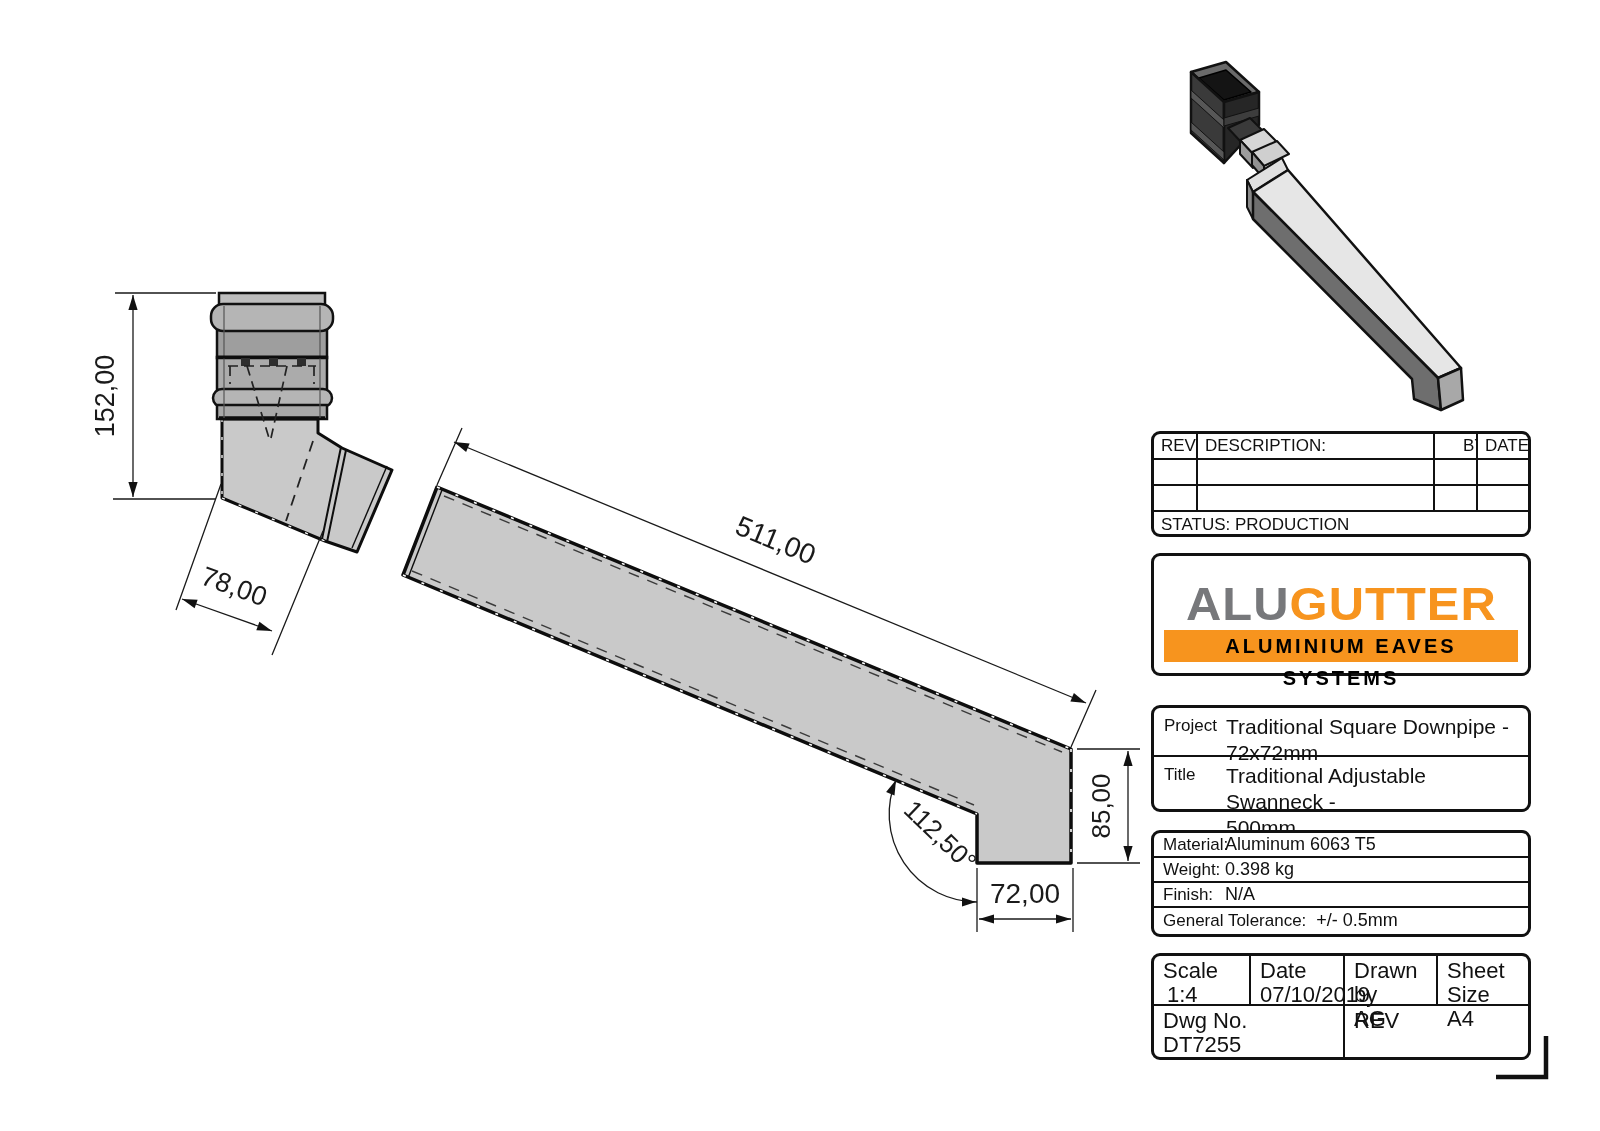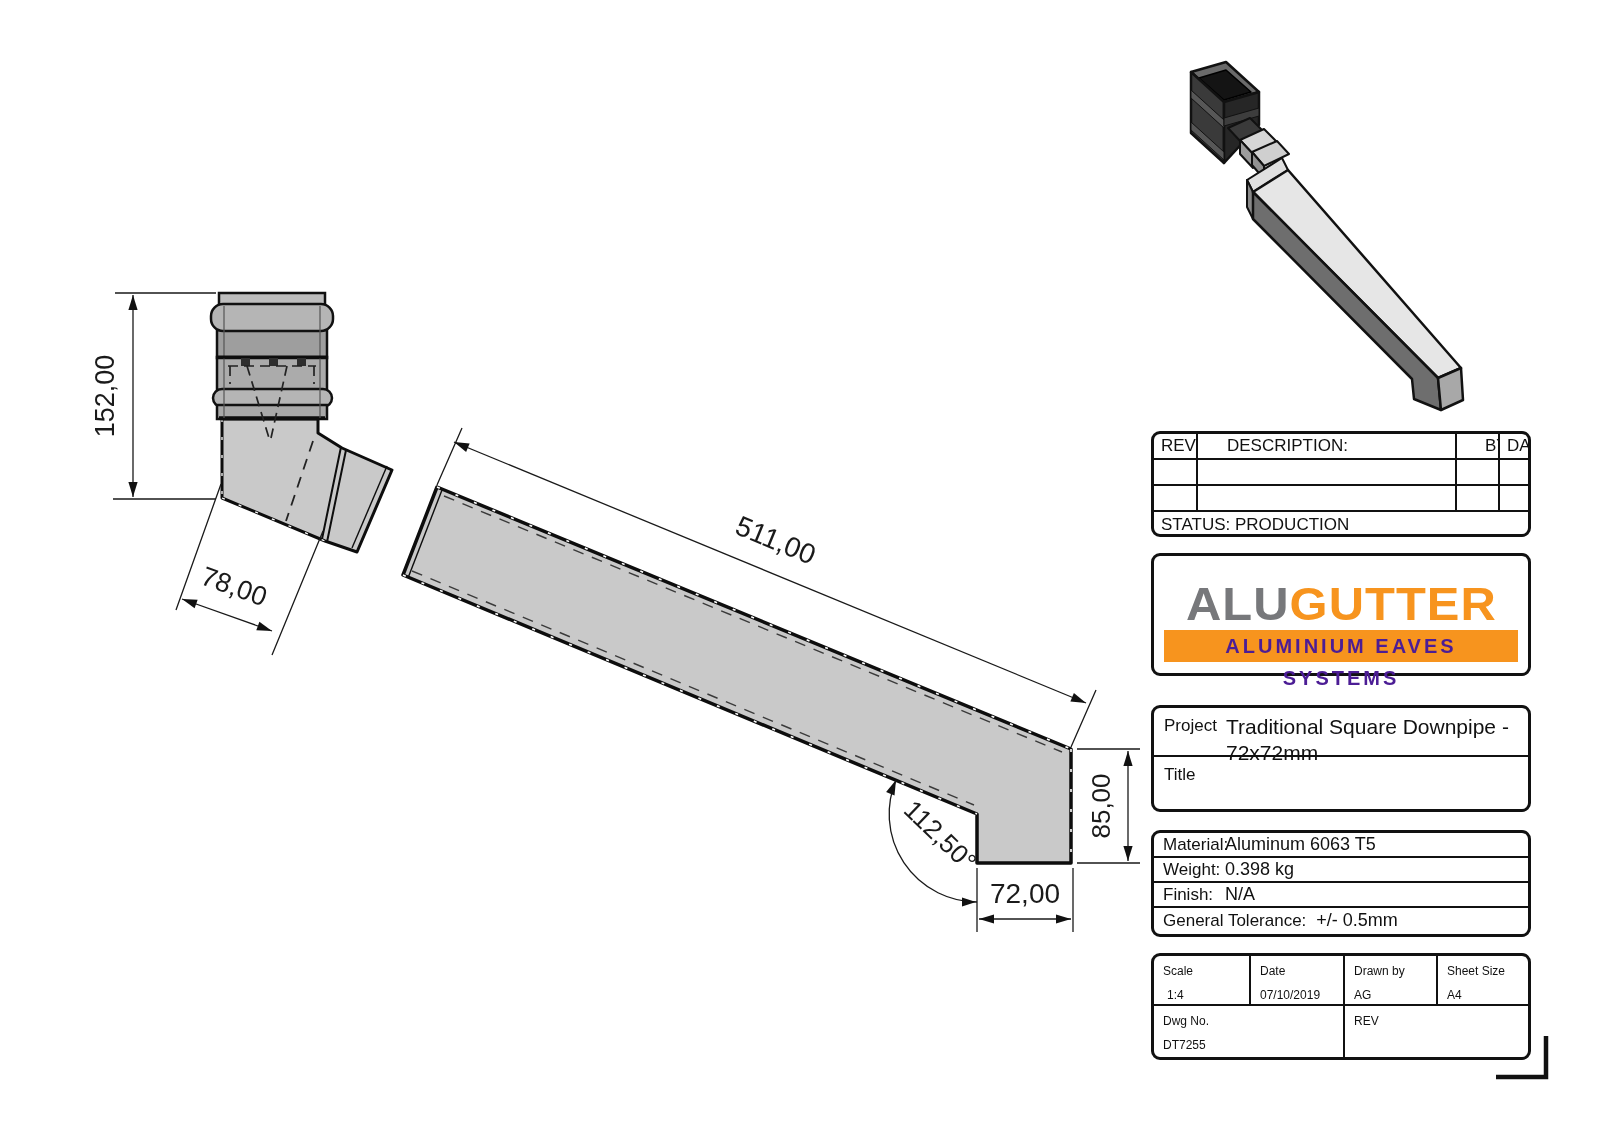--- a/index.html
+++ b/index.html
@@ -6,37 +6,37 @@
   #page{position:relative;width:1600px;height:1131px;background:#ffffff;overflow:hidden;
         font-family:"Liberation Sans",sans-serif;color:#111;}
   svg text{font-family:"Liberation Sans",sans-serif;fill:#1a1a1a;}
   .box{position:absolute;border:3px solid #111;border-radius:9px;background:#fff;box-sizing:border-box;}
   .row{display:flex;box-sizing:border-box;}
   .bb{border-bottom:2.5px solid #111;}
   .br{border-right:2.5px solid #111;}
   .cell{box-sizing:border-box;padding:0 7px;font-size:17px;display:flex;align-items:center;white-space:nowrap;overflow:hidden;}
   
   .rev-h{height:26px;} .rev-r{height:26px;} .rev-s{height:25px;font-size:18px;}
-  .c-rev{width:44px;} .c-desc{width:237px;margin-left:22px;} .c-by{width:43px;padding-left:28px;} .c-date{flex:1;}
+  .c-rev{width:44px;} .c-desc{width:237px;} .c-by{width:43px;padding-left:28px;} .c-date{flex:1;}
   
   .logo-wrap{position:absolute;left:0;right:0;top:24px;text-align:center;}
   .logo-main{font-size:47px;font-weight:700;letter-spacing:1px;line-height:1;transform:scaleX(1.04);display:inline-block;}
   .logo-alu{color:#77787B;} .logo-gutter{color:#F7941E;}
   .logo-banner{position:absolute;left:10px;right:10px;top:74px;height:32px;background:#F7941E;
-               color:#4c1d95;font-weight:700;font-size:20px;letter-spacing:3px;text-align:center;line-height:32px;}
+               color:#000000;font-weight:700;font-size:20px;letter-spacing:3px;text-align:center;line-height:32px;}
   
   .pt-row{display:flex;box-sizing:border-box;padding:4px 0 0 0;}
   .pt-label{width:62px;padding:4px 0 0 10px;font-size:17px;flex:none;}
   .pt-val{font-size:21px;line-height:26px;padding-top:2px;}
   
   .spec-row{height:25px;display:flex;align-items:center;box-sizing:border-box;padding-left:9px;font-size:18px;white-space:nowrap;}
   .spec-label{display:inline-block;width:62px;font-size:17px;flex:none;}
   .spec-label-wide{display:inline-block;font-size:17px;margin-right:10px;}
   
-  .info-cell{box-sizing:border-box;padding:3px 0 0 9px;font-size:12px;line-height:24px;}
+  .info-cell{box-sizing:border-box;padding:3px 0 0 9px;font-size:22px;line-height:24px;}
   .info-label{display:block;}
   .info-val{display:block;}
 </style>
 </head>
 <body>
 
 <div id="page">
 
   <svg width="1600" height="1131" viewBox="0 0 1600 1131" style="position:absolute;left:0;top:0;">
     <defs>
@@ -191,20 +191,24 @@
   <div class="box" style="left:1151px;top:705px;width:380px;height:107px;">
     <div class="pt-row bb" style="height:49px;">
       <div class="pt-label">Project</div>
       <div class="pt-val">
         <span style="display:block;">Traditional Square Downpipe -</span>
         <span style="display:block;">72x72mm</span>
       </div>
     </div>
     <div class="pt-row" style="height:52px;border-radius:13px;">
       <div class="pt-label">Title</div>
+      <div class="pt-val">
+        <span style="display:block;">Traditional Adjustable Swanneck -</span>
+        <span style="display:block;">500mm</span>
+      </div>
     </div>
   </div>
 
   <div class="box" style="left:1151px;top:830px;width:380px;height:107px;">
     <div class="spec-row bb">
       <span class="spec-label">Material:</span>
       <span>Aluminum 6063 T5</span>
     </div>
     <div class="spec-row bb">
       <span class="spec-label">Weight:</span>

